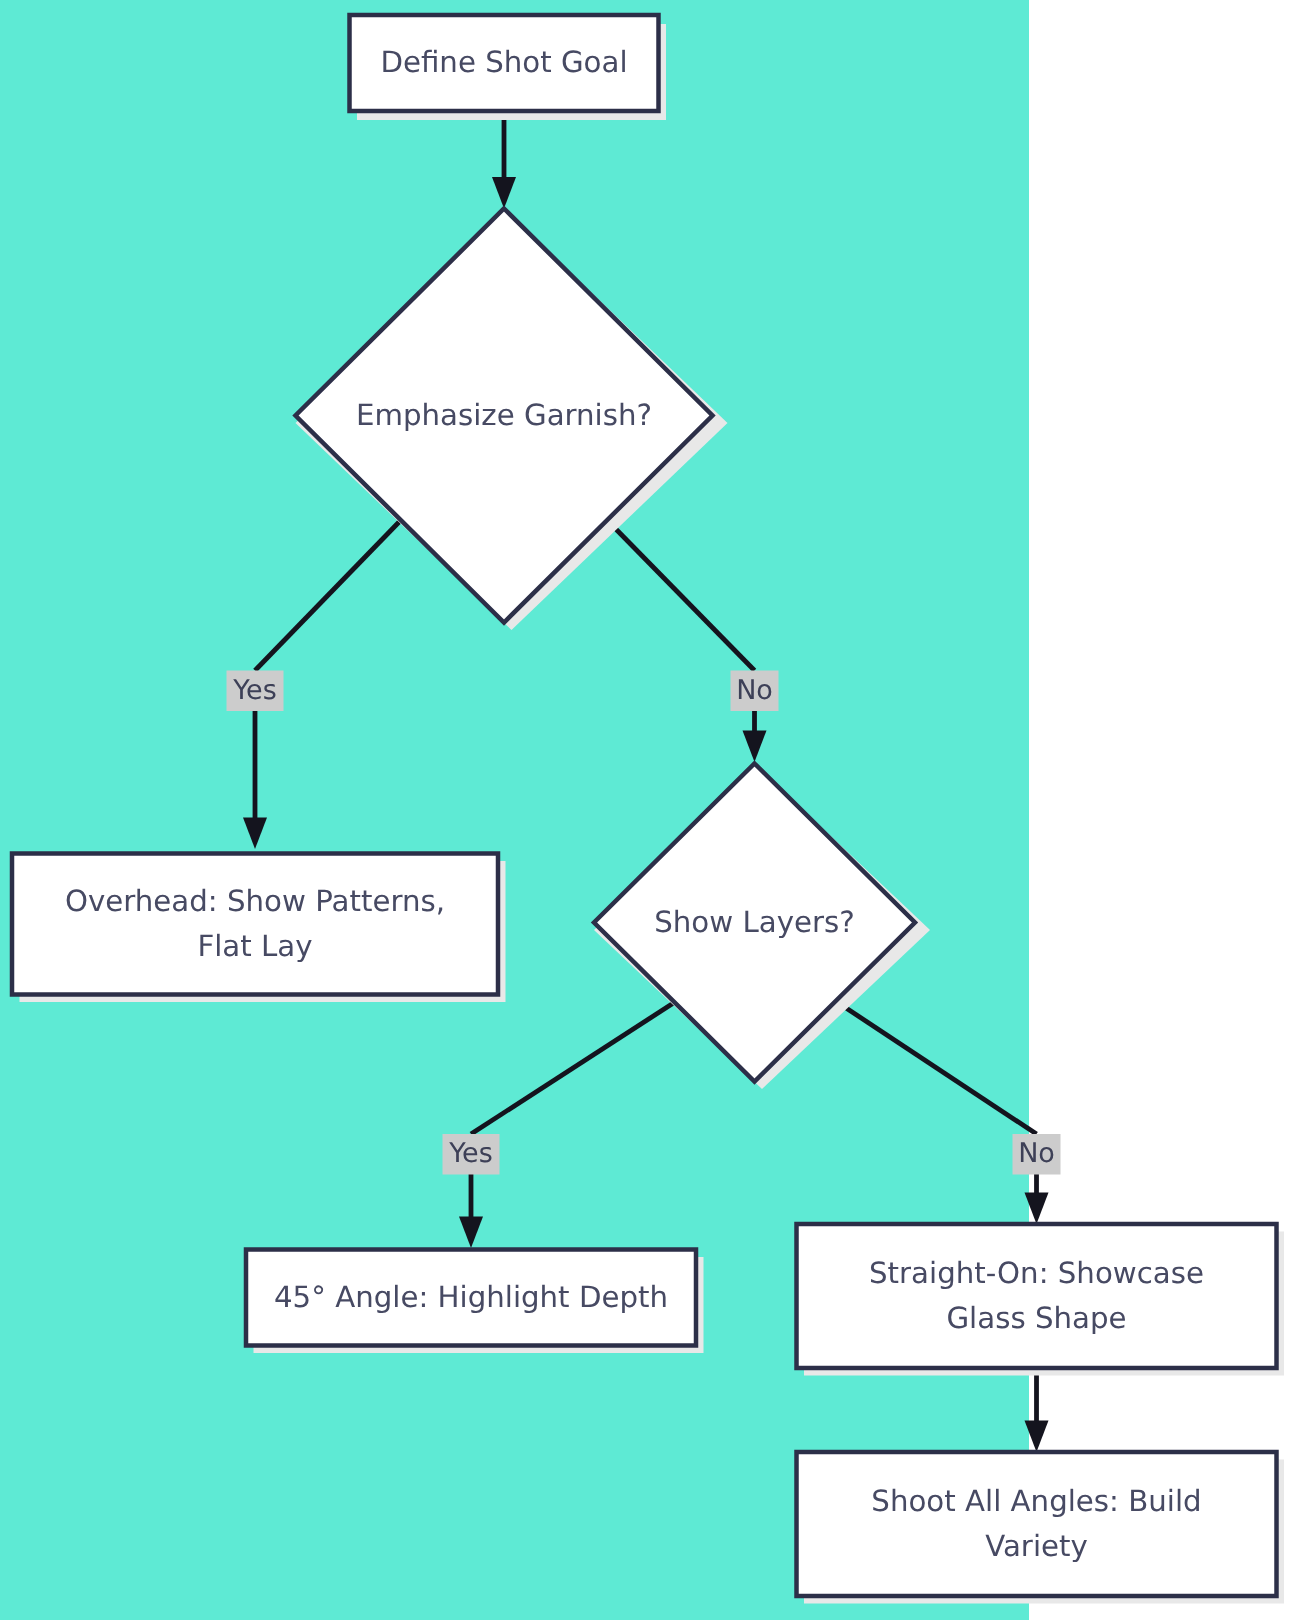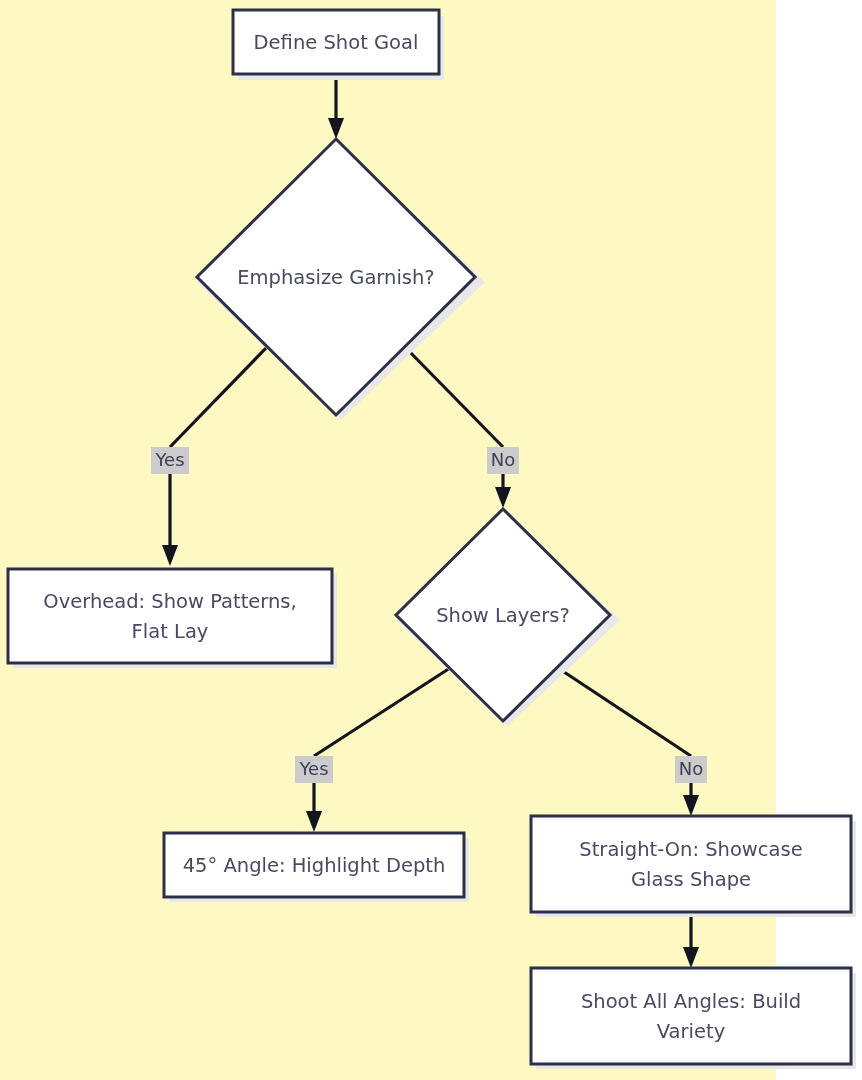--- a/index.html
+++ b/index.html
@@ -8,23 +8,23 @@
     background: #ffffff;
   }
   body {
     width: 862px;
     height: 1080px;
     font-family: "DejaVu Sans", "Liberation Sans", sans-serif;
     overflow: hidden;
   }
   #flowchart-root {
     position: relative;
-    width: 776px;
+    width: 686px;
     height: 1080px;
-    background: #fef9c3;
+    background: #5eead4;
   }
   svg.chart-svg {
     display: block;
     width: 862px;
     height: 1080px;
   }
   .node-shape {
     fill: #ffffff;
     stroke: #2c2f48;
     stroke-width: 3;

